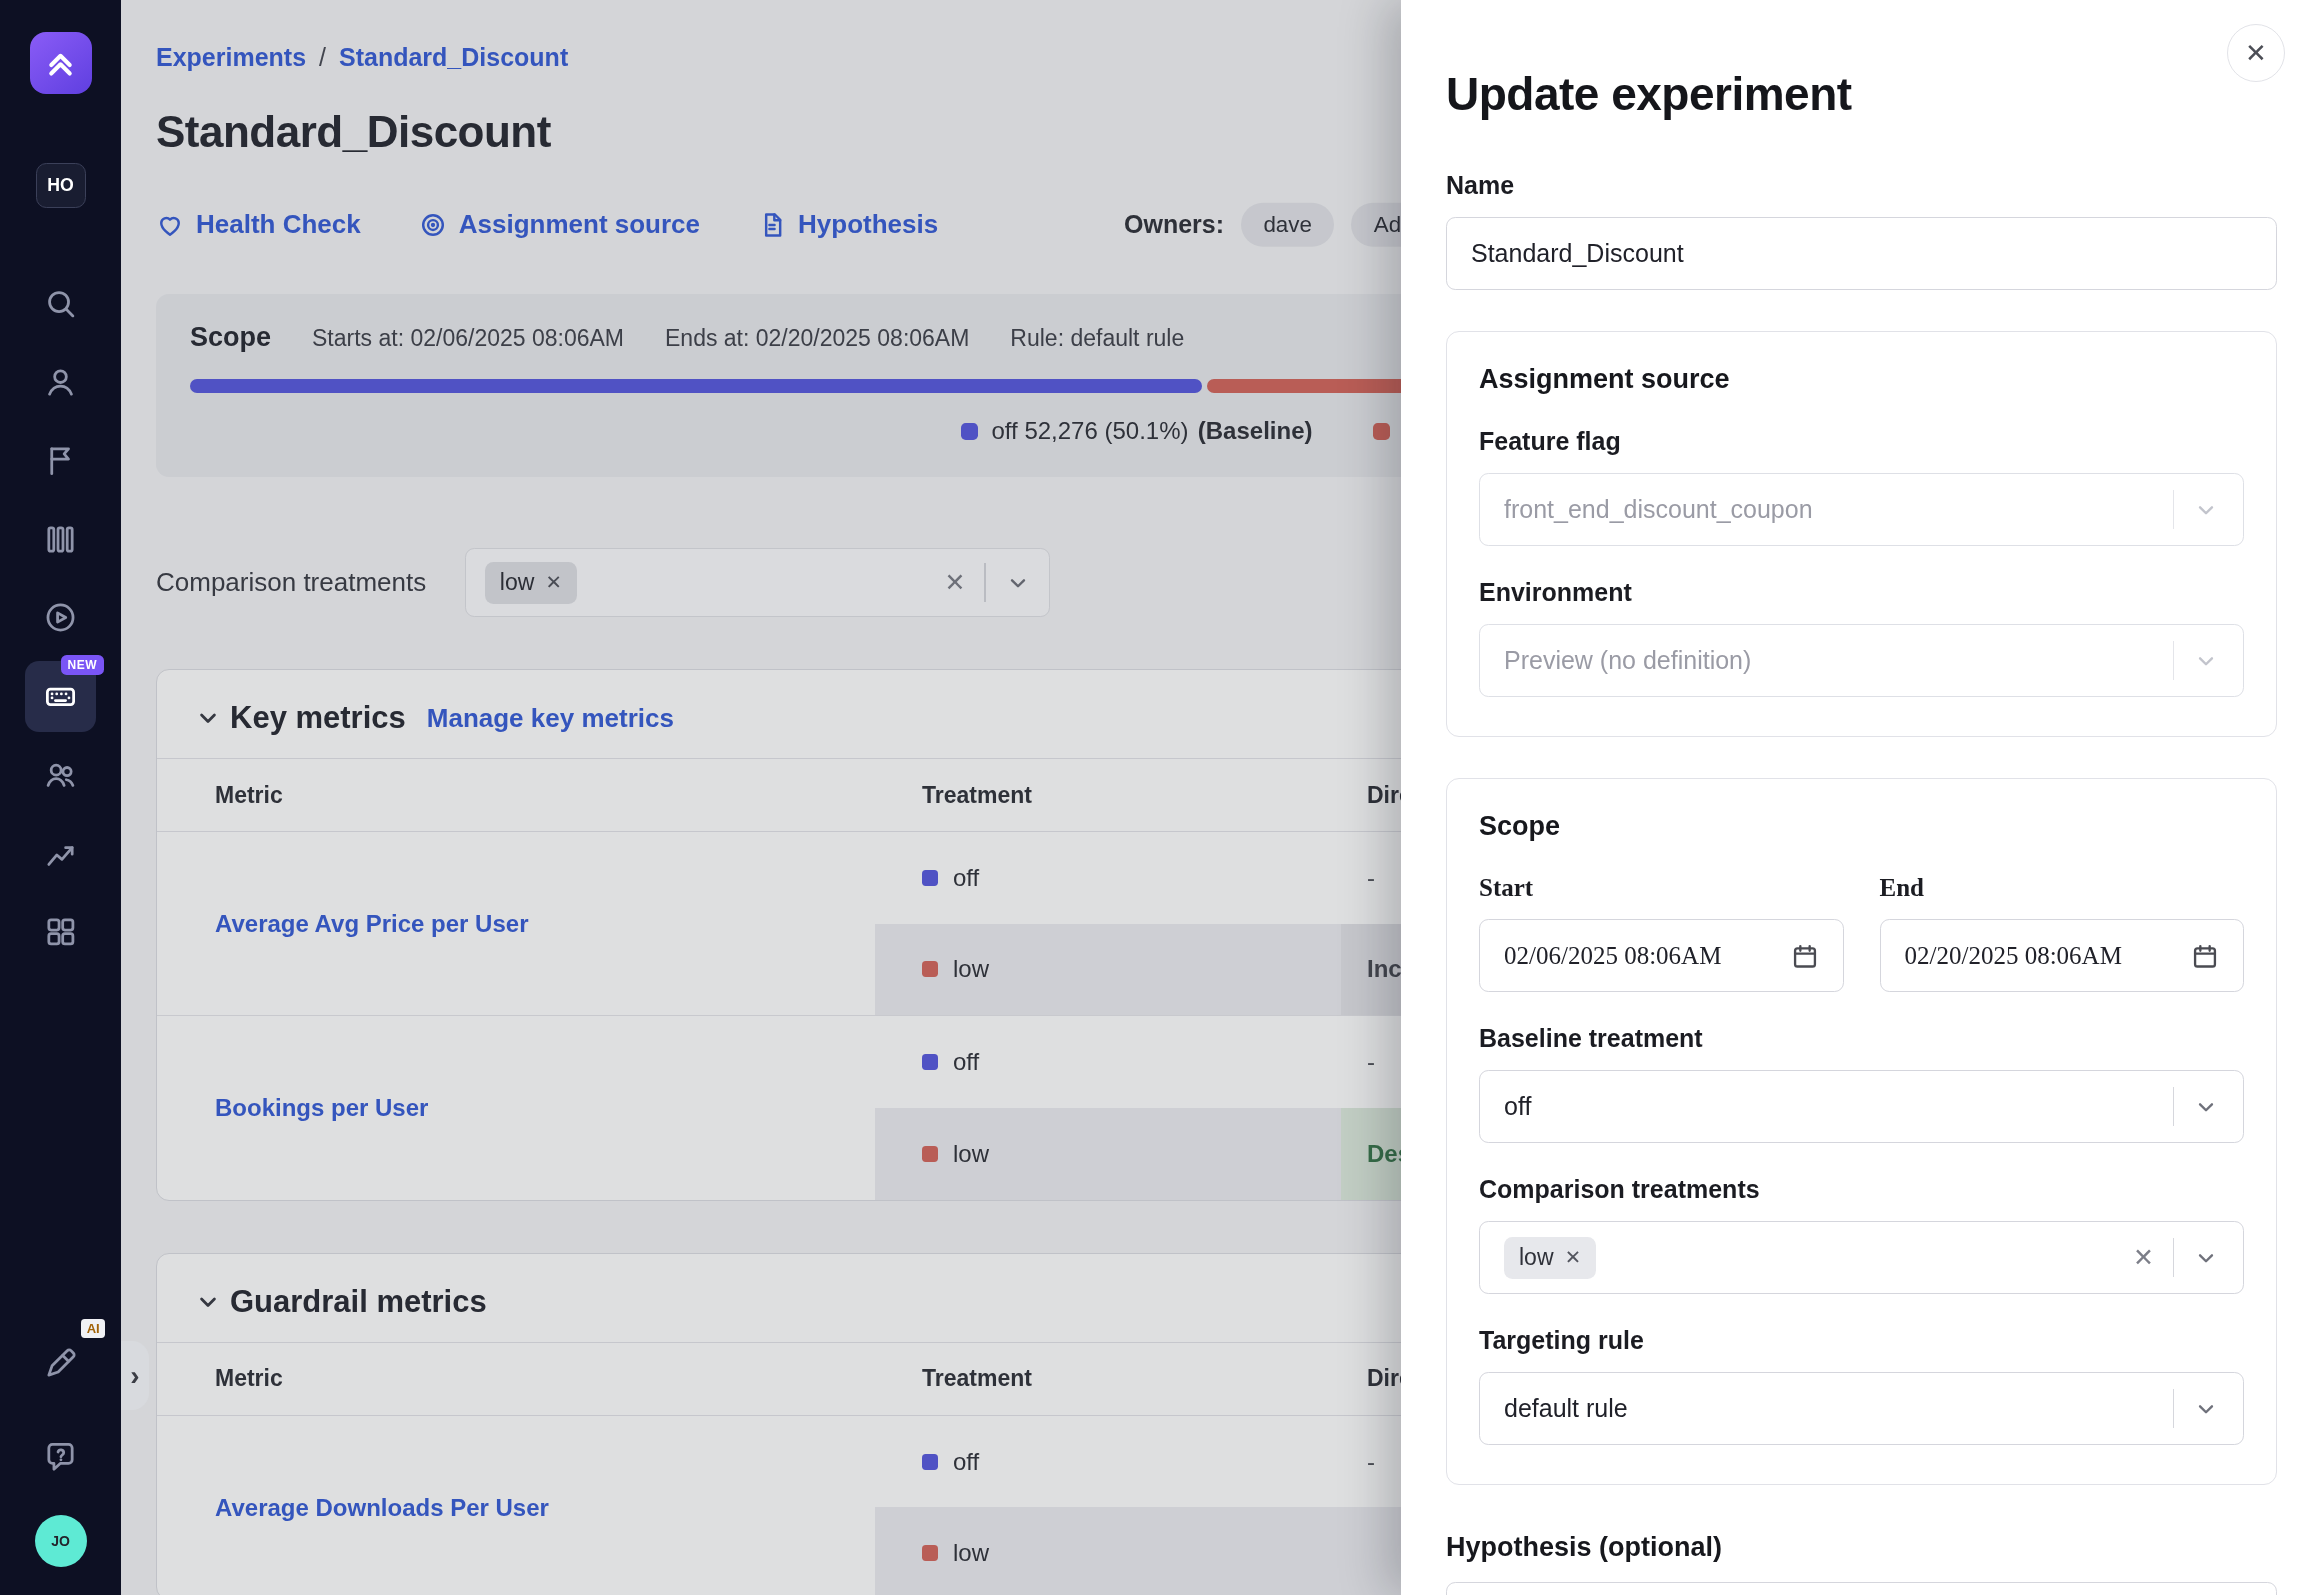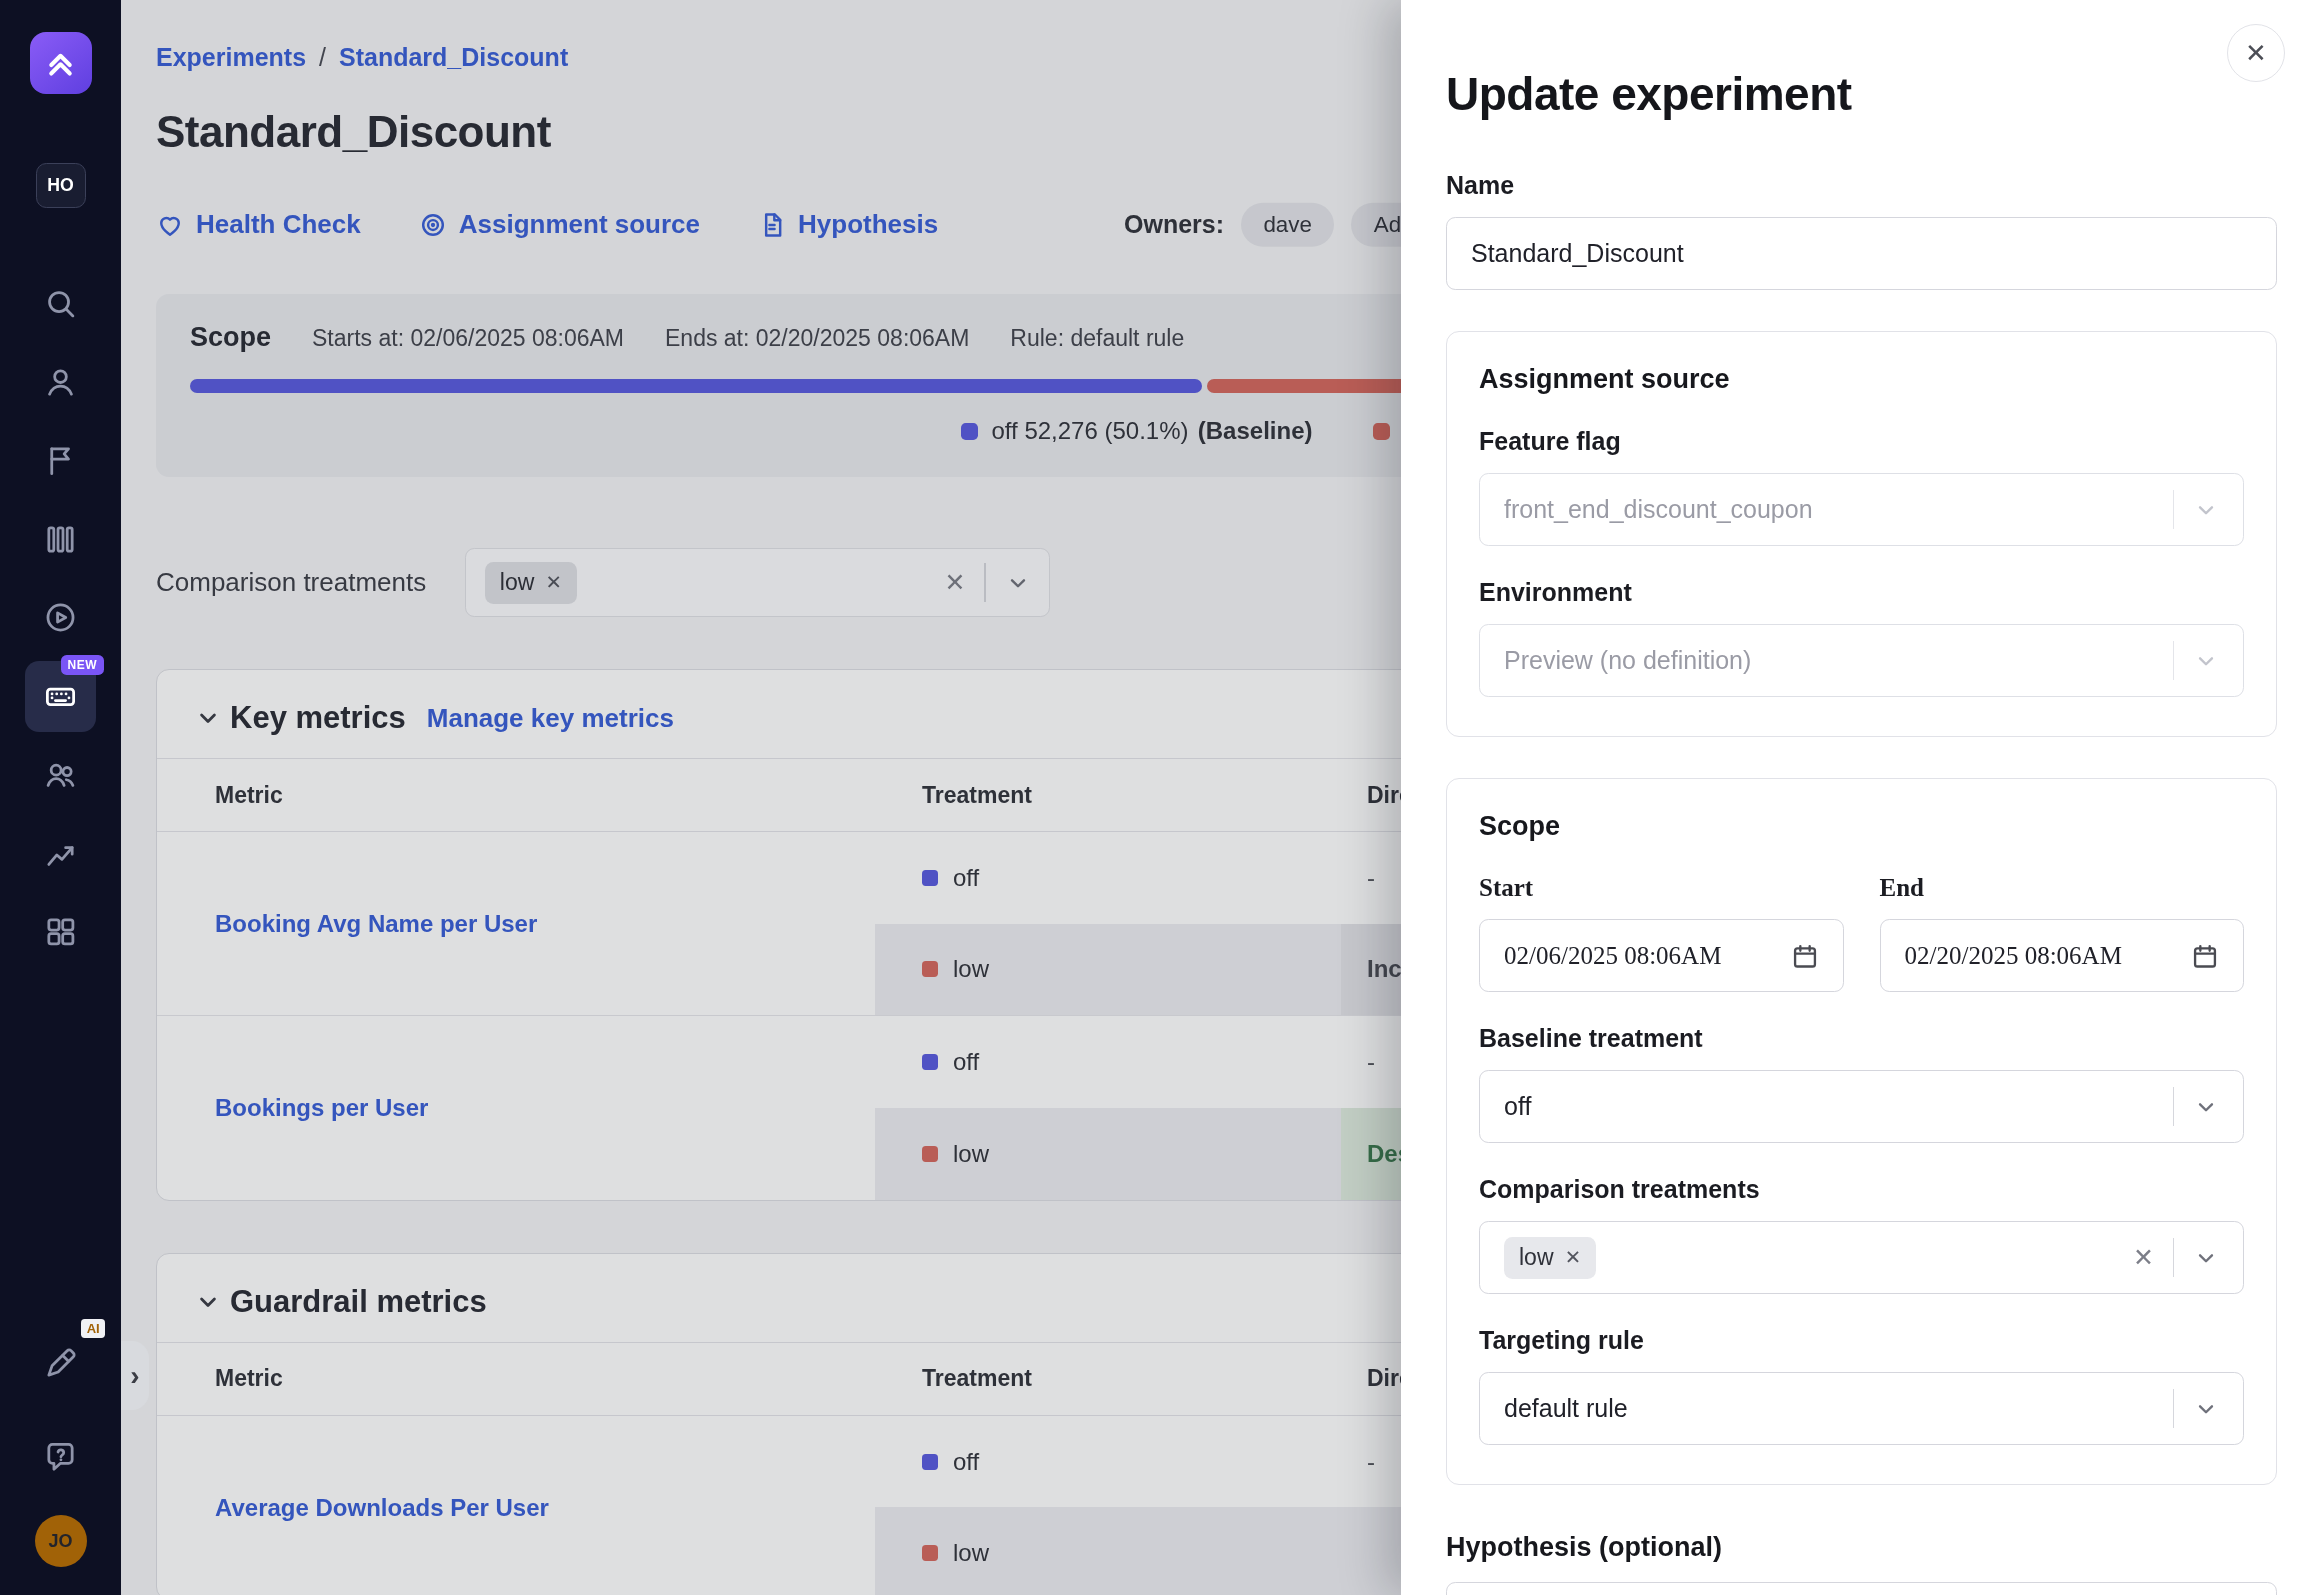--- a/index.html
+++ b/index.html
@@ -20,22 +20,22 @@
     display:flex; align-items:center; justify-content:center; margin-bottom:45px; }
   .snav { display:flex; flex-direction:column; align-items:center; gap:7.5px; }
   .snav-item { width:71px; height:71px; border-radius:14px; display:flex;
     align-items:center; justify-content:center; color:#8f94aa; position:relative; }
   .snav-item.active { background:#272c49; color:#ffffff; }
   .badge-new { position:absolute; top:-5.6px; right:-7.5px; background:#7a55f6; color:#fff;
     font-size:12px; font-weight:700; padding:2.8px 6.5px; border-radius:5.6px; letter-spacing:0.5px; }
   .badge-ai { position:absolute; top:-9.3px; right:-9.3px; background:#f0f1f5; color:#a16207;
     font-size:13px; font-weight:700; padding:1.9px 5.6px; border-radius:3.7px;margin-left:8px; }
   .sidebar-bottom { margin-top:auto; display:flex; flex-direction:column; align-items:center; gap:22.4px; }
-  .avatar-jo { width:52px; height:52px; border-radius:50%; background:#a16207; color:#23242b;
-    font-size:18px; font-weight:700; display:flex; align-items:center; justify-content:center; }
+  .avatar-jo { width:52px; height:52px; border-radius:50%; background:#5eead4; color:#23242b;
+    font-size:14px; font-weight:700; display:flex; align-items:center; justify-content:center; }
 
   
   .main { position:absolute; left:121px; top:0; right:0; bottom:0;
     background:#f4f4f6; padding:43px 0 0 35px; z-index:10; overflow:hidden; }
   .content { width:2098px; }
   .breadcrumb { display:flex; gap:13px; font-size:25px; font-weight:700; color:#3a5fd7; align-items:center; }
   .crumb-sep { color:#4a4c55; font-weight:400; }
   .breadcrumb a { color:#3a5fd7; text-decoration:none; }
   .page-title { margin-top:35px; font-size:44px; font-weight:800; color:#2b2d36; letter-spacing:-0.5px; }
   .meta-row { margin-top:52px; position:relative; display:flex; align-items:center; gap:58px; width:1245px; }
@@ -327,21 +327,21 @@
         <thead>
           <tr>
             <th class="c1">Metric</th>
             <th class="c2">Treatment</th>
             <th class="c3">Direction</th>
           </tr>
         </thead>
         <tbody>
           <tr>
             <td class="metric-cell" rowspan="2">
-              <a href="#" class="metric-link">Booking Avg Name per User</a>
+              <a href="#" class="metric-link">Average Avg Price per User</a>
             </td>
             <td class="treat-cell">
               <span class="treat">
                   <span class="sw sw-off"></span>
               <span>off</span>
                 </span>
             </td>
             <td class="dir">-</td>
           </tr>
           <tr class="low">

